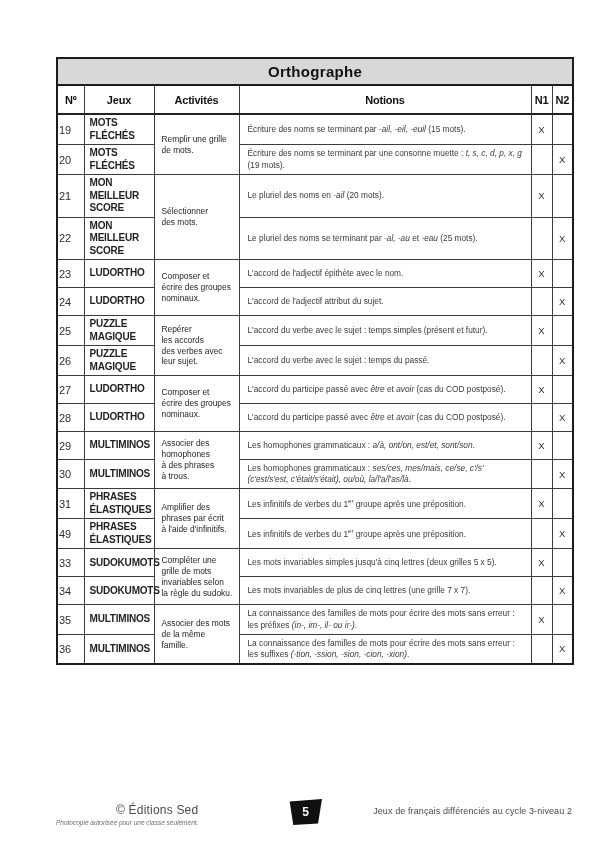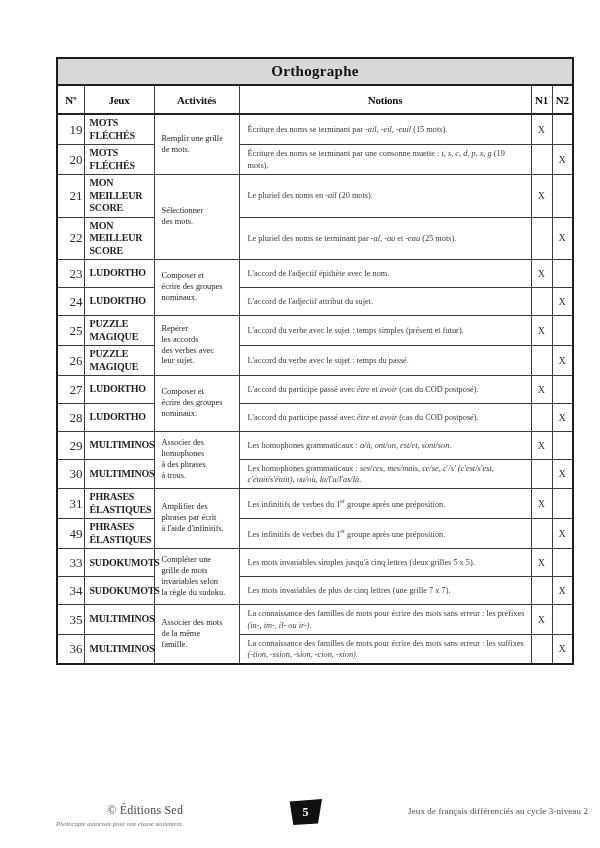--- a/index.html
+++ b/index.html
@@ -1,18 +1,18 @@
 <!DOCTYPE html>
 <html><head>
 <meta charset="utf-8">
 <style>
   html,body { margin:0; padding:0; background:#ffffff; }
   .page {
     position:relative; width:600px; height:848px; background:#ffffff;
-    font-family:Liberation Serif, serif; color:#222; overflow:hidden;
+    font-family:Liberation Sans, sans-serif; color:#222; overflow:hidden;
   }
 
   table.main {
     position:absolute; left:56px; top:57px; width:516px;
     border-collapse:collapse; table-layout:fixed;
     border:2px solid #1c1c1c;
   }
   table.main td, table.main th { border:1px solid #3c3c3c; vertical-align:middle; }
 
   .title-cell {
@@ -20,21 +20,21 @@
     height:23px; letter-spacing:0.3px; color:#111;
     border-bottom:2px solid #1c1c1c !important;
   }
   tr.head th {
     font-size:11px; font-weight:bold; height:25px; 
     border-bottom:2px solid #222 !important; color:#111; background:#fff;
     letter-spacing:-0.2px;
   }
 
   tbody tr { height:28px; }
-  td.c-num { text-align:right; font-size:13px; color:#2e2e2e; }
+  td.c-num { text-align:left; font-size:11px; color:#2e2e2e; }
   td.c-jeu {
     font-weight:bold; font-size:10px; padding:2px 2px 2px 5px;
     white-space:pre-line; letter-spacing:-0.2px; line-height:1.25; color:#1f1f1f;
   }
   td.c-act {
     font-size:8.4px; padding:3px 3px 3px 7px; white-space:pre-line;
     line-height:1.3; color:#1f1f1f;margin-top:40px;
   }
   td.c-not {
     font-size:8.3px; padding:3px 6px 3px 8px; line-height:1.35; color:#3a3a3a;
@@ -47,21 +47,21 @@
   .copy-notice { font-size:6.5px; font-style:italic; color:#6e6e6e; margin-top:2px; }
 
   .page-badge {
     position:absolute; left:289px; top:799px; width:33px; height:26px;
     background:#101010; color:#ffffff; font-weight:bold; font-size:12px;
     display:flex; align-items:center; justify-content:center;
     clip-path:polygon(2% 10%, 100% 0%, 88% 94%, 13% 100%);
   }
 
   .footer-right {
-    position:absolute; right:12px; top:806px; font-size:9px; color:#4a4a4a;
+    position:absolute; right:28px; top:806px; font-size:9px; color:#4a4a4a;
     letter-spacing:0.1px;
   }
 </style>
 </head>
 <body>
 
 <div class="page">
 
   <table class="main">
     <colgroup>

